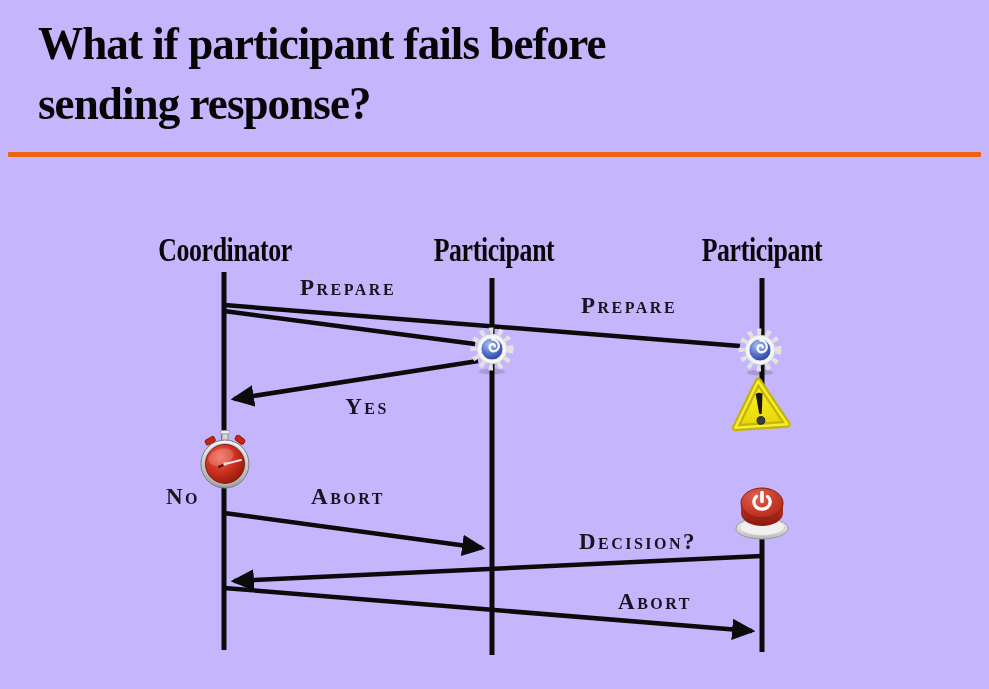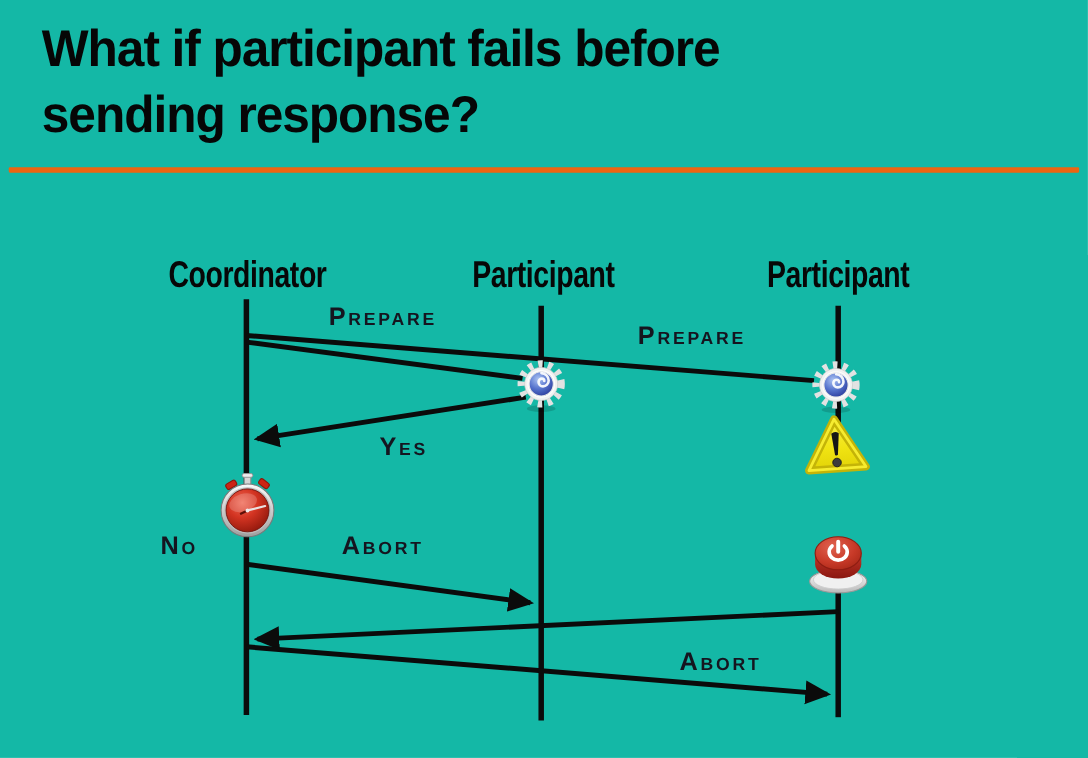--- a/index.html
+++ b/index.html
@@ -1,18 +1,18 @@
 <!DOCTYPE html>
 <html><head>
 <meta charset="utf-8">
 <style>
   html,body{margin:0;padding:0;background:#ffffff;}
   .slide{
-    position:relative;width:989px;height:689px;background:#14b8a6;
-    font-family:Liberation Sans, sans-serif;overflow:hidden;
+    position:relative;width:989px;height:689px;background:#c4b5fd;
+    font-family:Liberation Serif, serif;overflow:hidden;
   }
   .title{
     position:absolute;left:38px;top:14px;width:920px;
     font-size:47px;font-weight:700;letter-spacing:-1px;line-height:1.27;
     color:#060606;transform:scaleX(0.96);transform-origin:left top;
   }
   .divider{
     position:absolute;left:8px;top:152px;width:973px;height:5px;
     border-radius:1px;
   }
@@ -63,22 +63,23 @@
     <line x1="224" y1="311" x2="475" y2="344" stroke="#0b0b0b" stroke-width="4.5"></line>
     <line x1="478" y1="361" x2="234" y2="399" stroke="#0b0b0b" stroke-width="4.5" marker-end="url(#arrow)"></line>
     <line x1="224" y1="513" x2="482" y2="548" stroke="#0b0b0b" stroke-width="4.5" marker-end="url(#arrow)"></line>
     <line x1="762" y1="556" x2="234" y2="581" stroke="#0b0b0b" stroke-width="4.5" marker-end="url(#arrow)"></line>
     <line x1="224" y1="588" x2="752" y2="631" stroke="#0b0b0b" stroke-width="4.5" marker-end="url(#arrow)"></line>
   </svg>
 
   <div class="msg" style="left:268px;top:276px;width:160px;">Prepare</div>
   <div class="msg" style="left:549px;top:294px;width:160px;">Prepare</div>
   <div class="msg" style="left:317px;top:395px;width:100px;">Yes</div>
-  <div class="msg" style="left:123px;top:485px;width:80px;">No</div>
+  <div class="msg" style="left:143px;top:485px;width:80px;">No</div>
   <div class="msg" style="left:278px;top:485px;width:140px;">Abort</div>
+  <div class="msg" style="left:538px;top:530px;width:200px;">Decision?</div>
   <div class="msg" style="left:585px;top:590px;width:140px;">Abort</div>
 
   <svg class="icon" style="left:469px;top:326px;" width="46" height="50" viewBox="0 0 46 50">
     <defs>
       <radialGradient id="gb1" cx="38%" cy="30%" r="75%">
         <stop offset="0%" stop-color="#aac2f2"></stop>
           <stop offset="55%" stop-color="#5572cc"></stop>
           <stop offset="100%" stop-color="#2c3c9c"></stop>
       </radialGradient>
     </defs>

